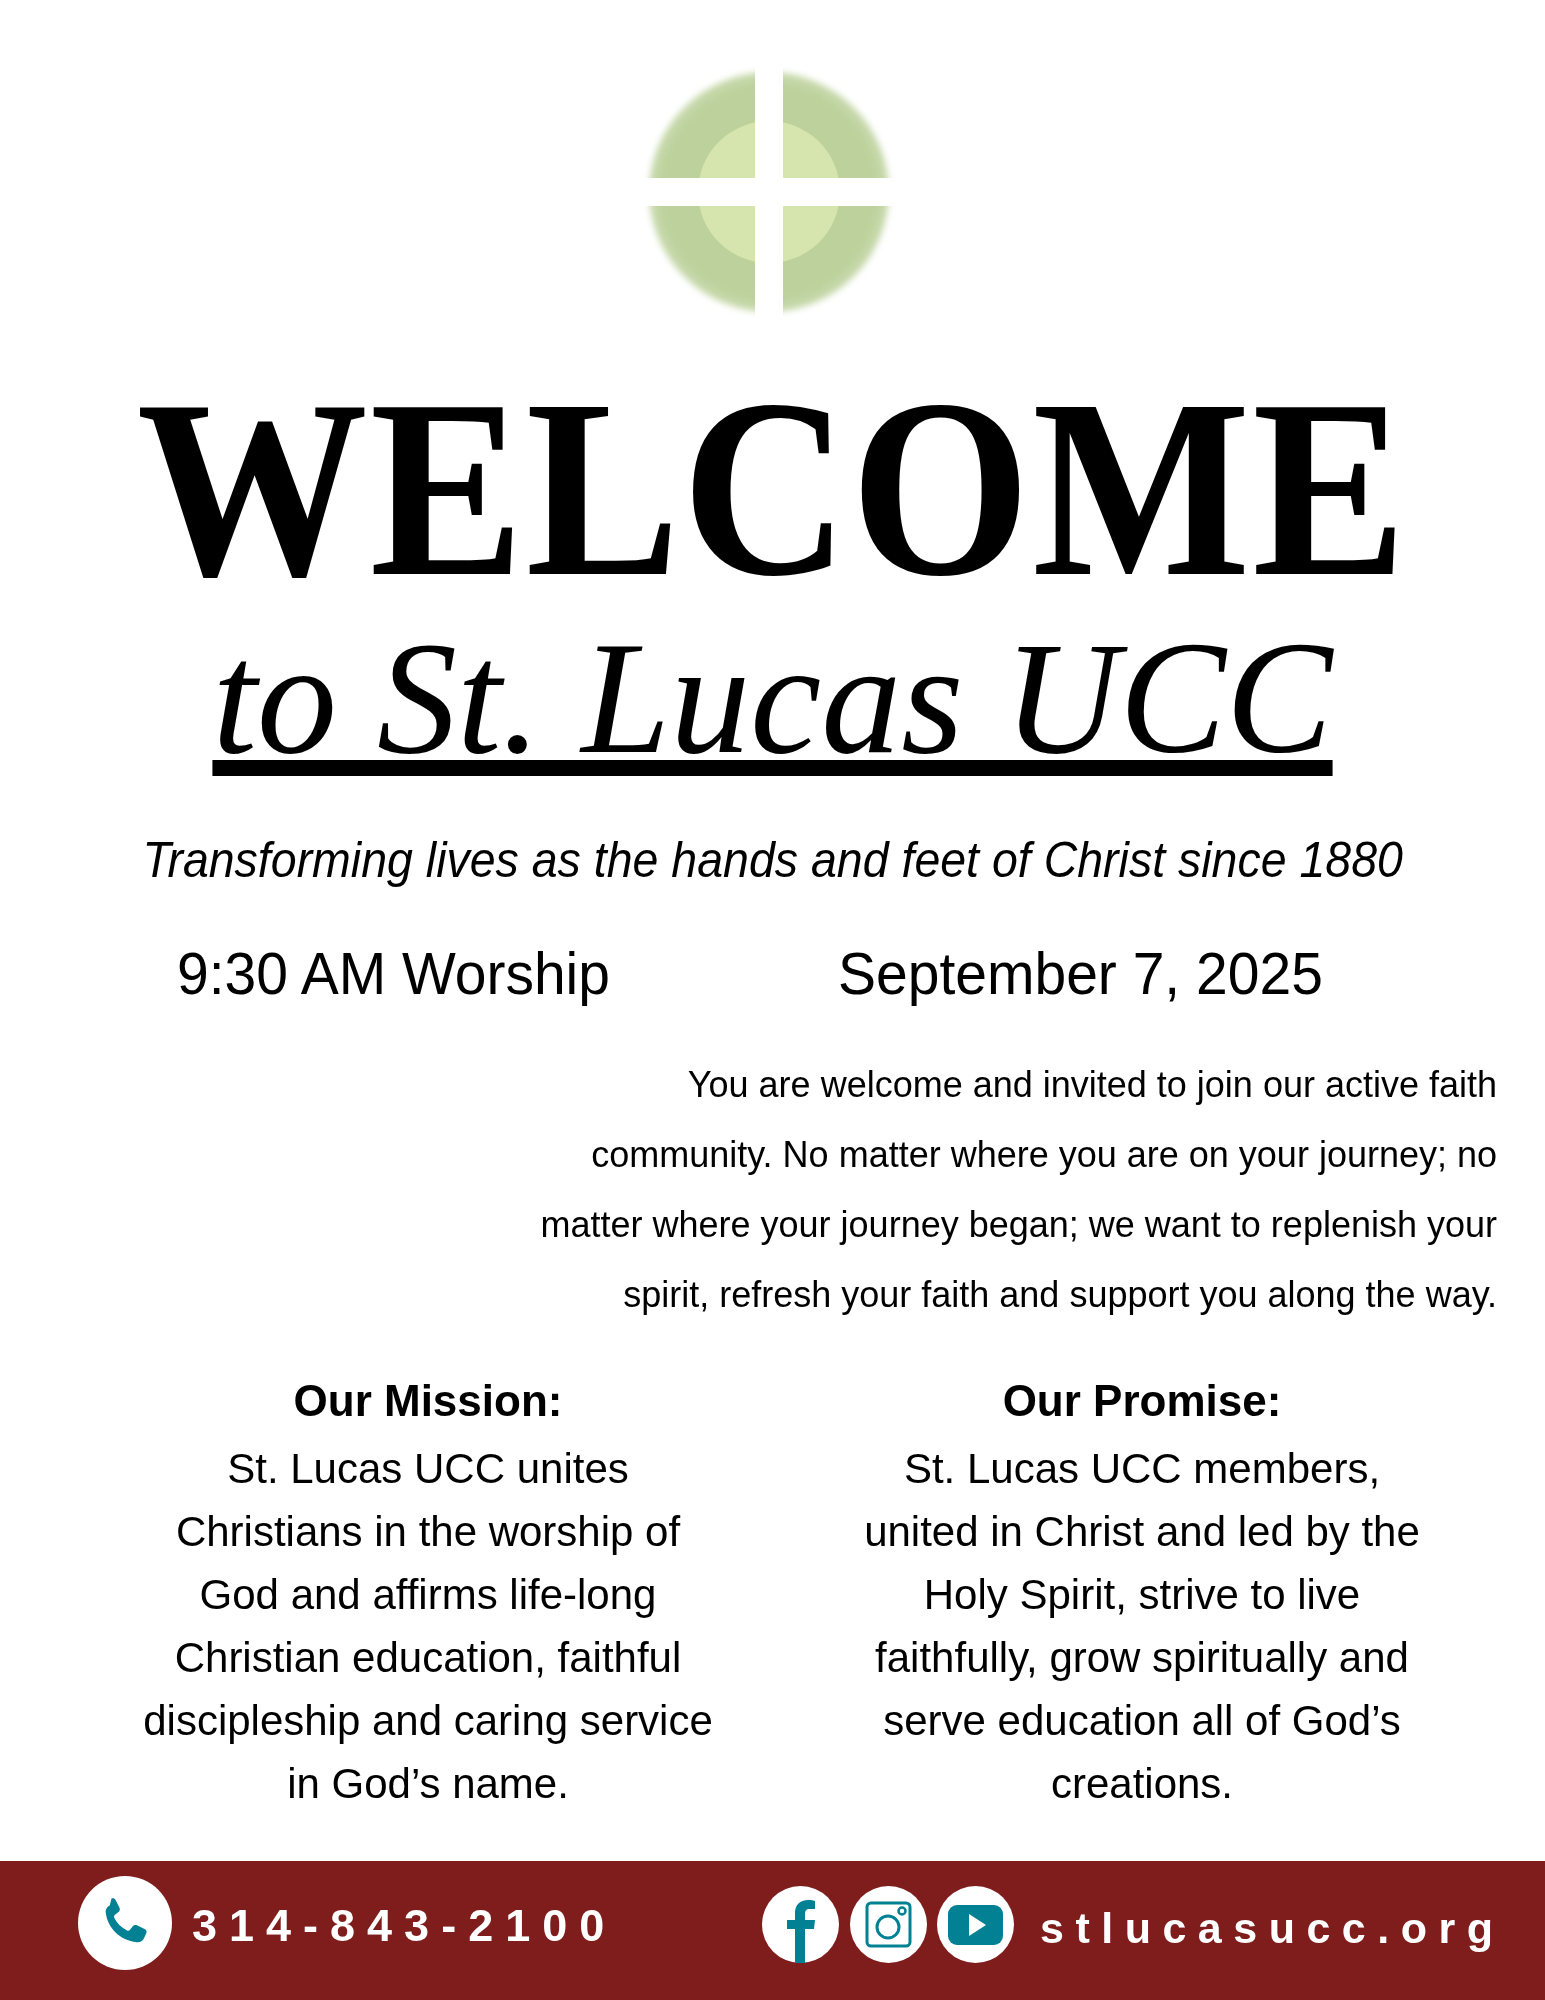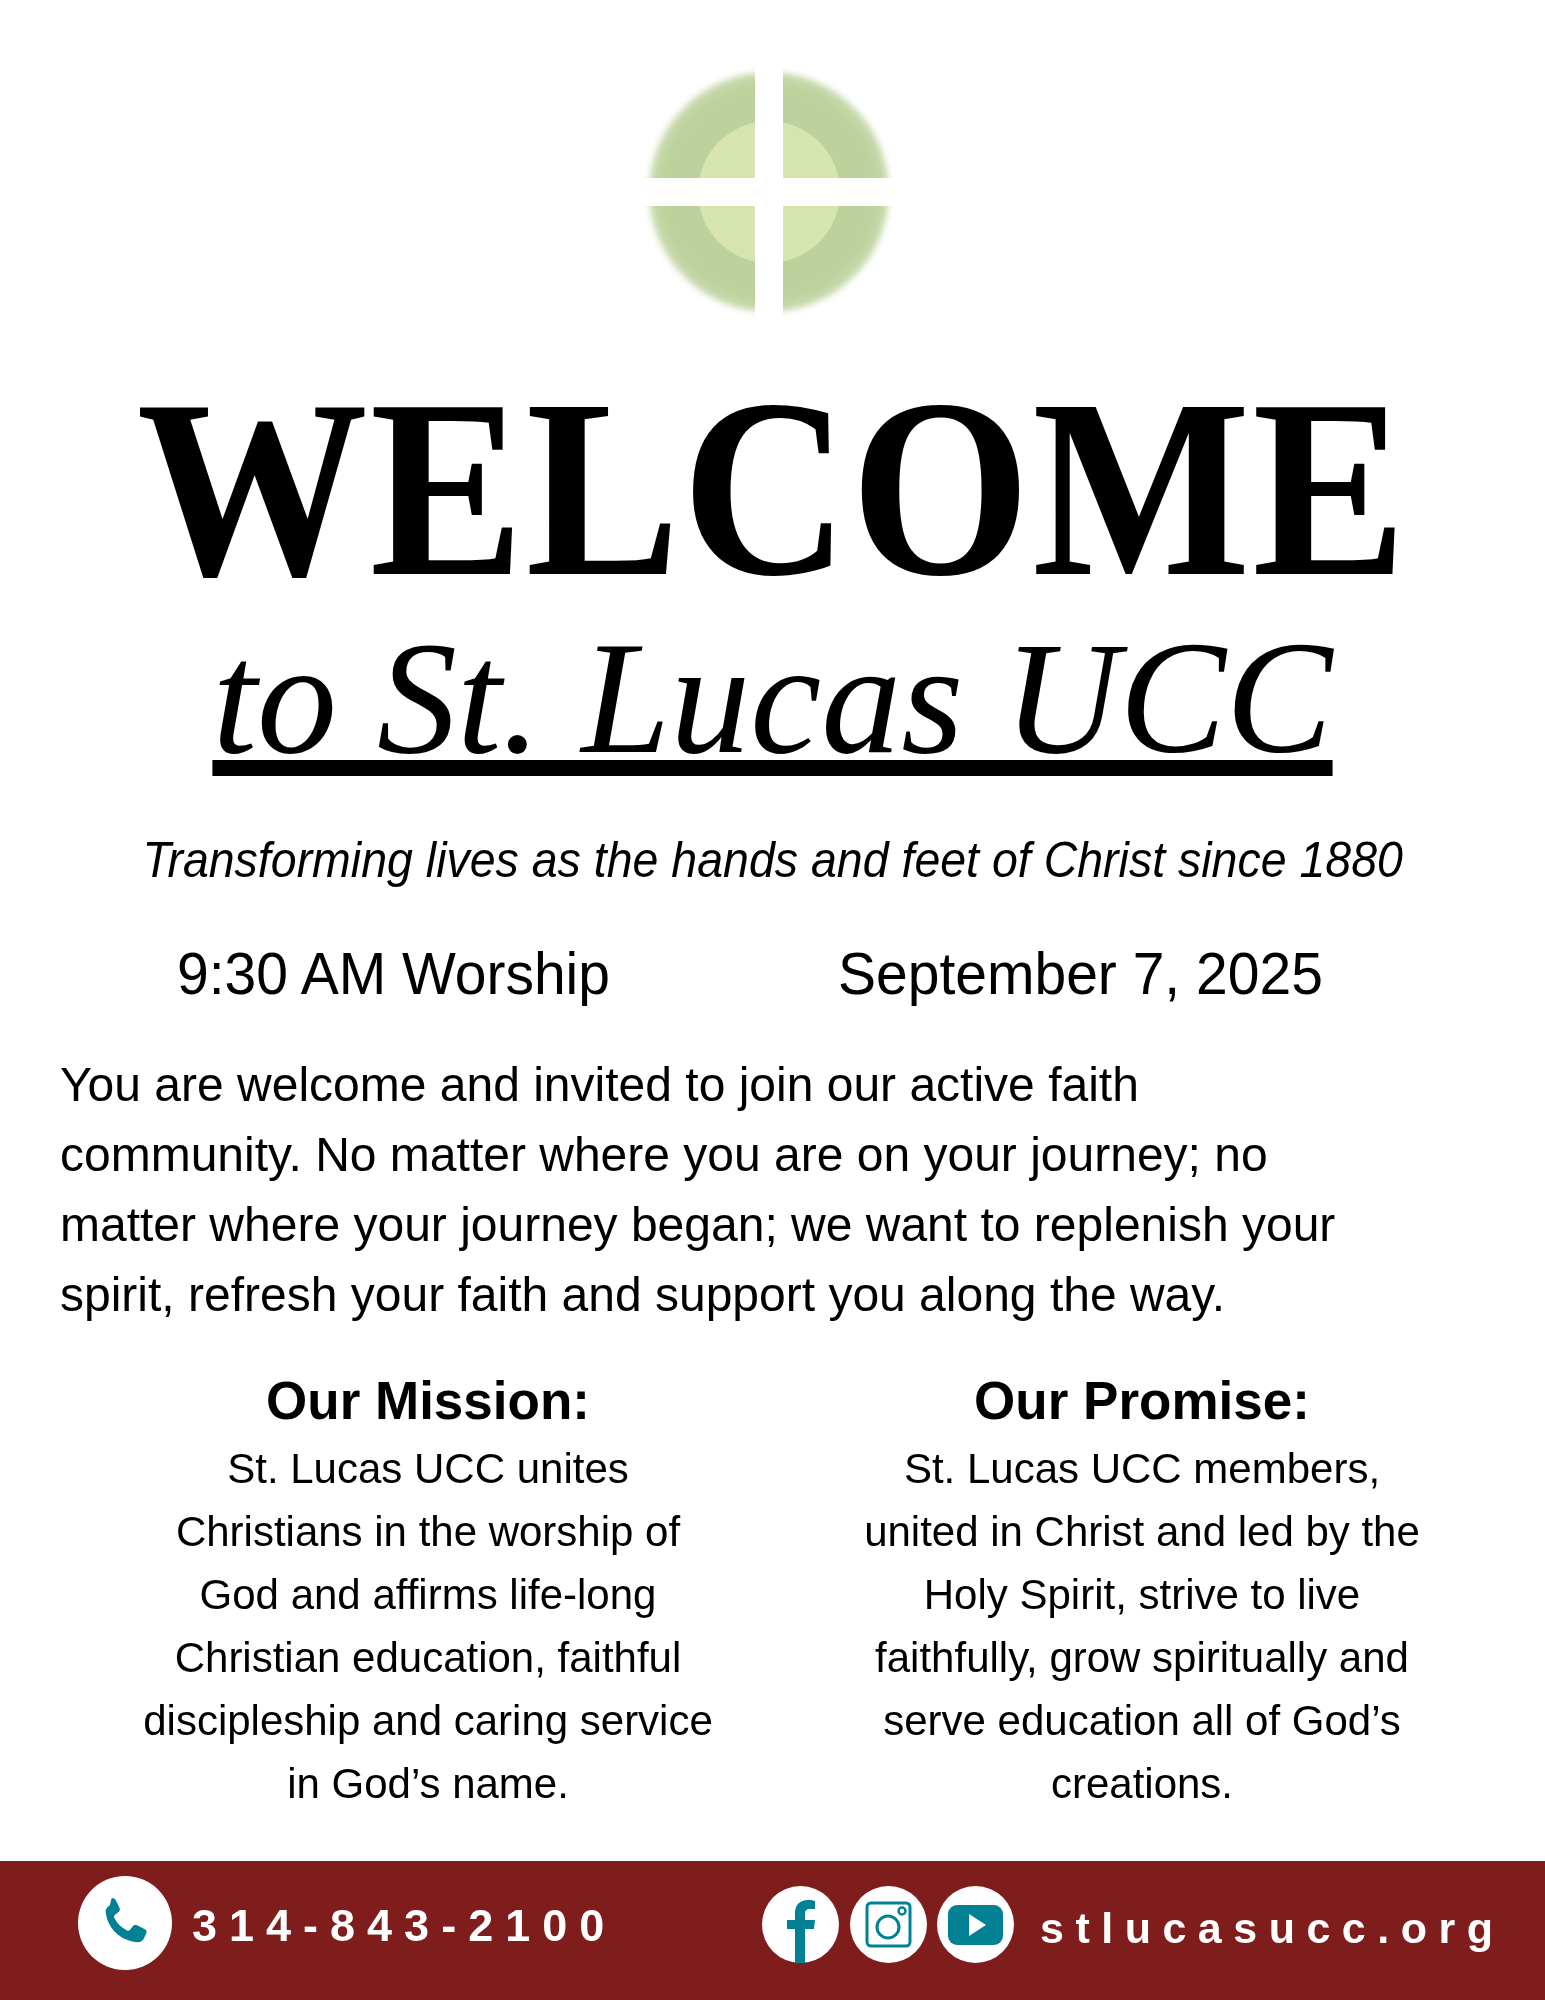--- a/index.html
+++ b/index.html
@@ -40,30 +40,30 @@
     font-size: 50px; font-style: italic;
   }
   .tagline span { display: inline-block; transform: scaleX(0.93); transform-origin: center; }
 
   .worship-row { top: 939px; height: 70px; line-height: 70px; font-size: 60px; }
   .worship-time { position: absolute; left: 177px; top: 0; white-space: nowrap; }
   .worship-date { position: absolute; left: 838px; top: 0; white-space: nowrap; }
   .worship-row span.t { display: inline-block; transform: scaleX(0.95); transform-origin: left; }
 
   .intro {
-    position: absolute; left: 60px; width: 1425px; top: 1050px;
-    font-size: 48px; line-height: 70px; text-align: left;
+    position: absolute; left: 72px; width: 1425px; top: 1050px;
+    font-size: 36px; line-height: 70px; text-align: right;
   }
   .intro div { white-space: nowrap; }
 
   .col { position: absolute; top: 1372px; width: 700px; text-align: center; }
   .col-left { left: 78px; }
   .col-right { left: 792px; }
   .col h2 {
-    margin: 0; font-size: 53px; line-height: 58px; font-weight: bold; height: 65px;
+    margin: 0; font-size: 44px; line-height: 58px; font-weight: bold; height: 65px;
   }
   .col .lines { font-size: 42px; line-height: 63px; }
   .col .lines div { white-space: nowrap; }
 
   .footer {
     position: absolute; left: 0; top: 1861px; width: 1545px; height: 139px;
     background: #7f1d1d;
   }
   .phone-circle {
     position: absolute; left: 78px; top: 15px; width: 94px; height: 94px; border-radius: 50%;

